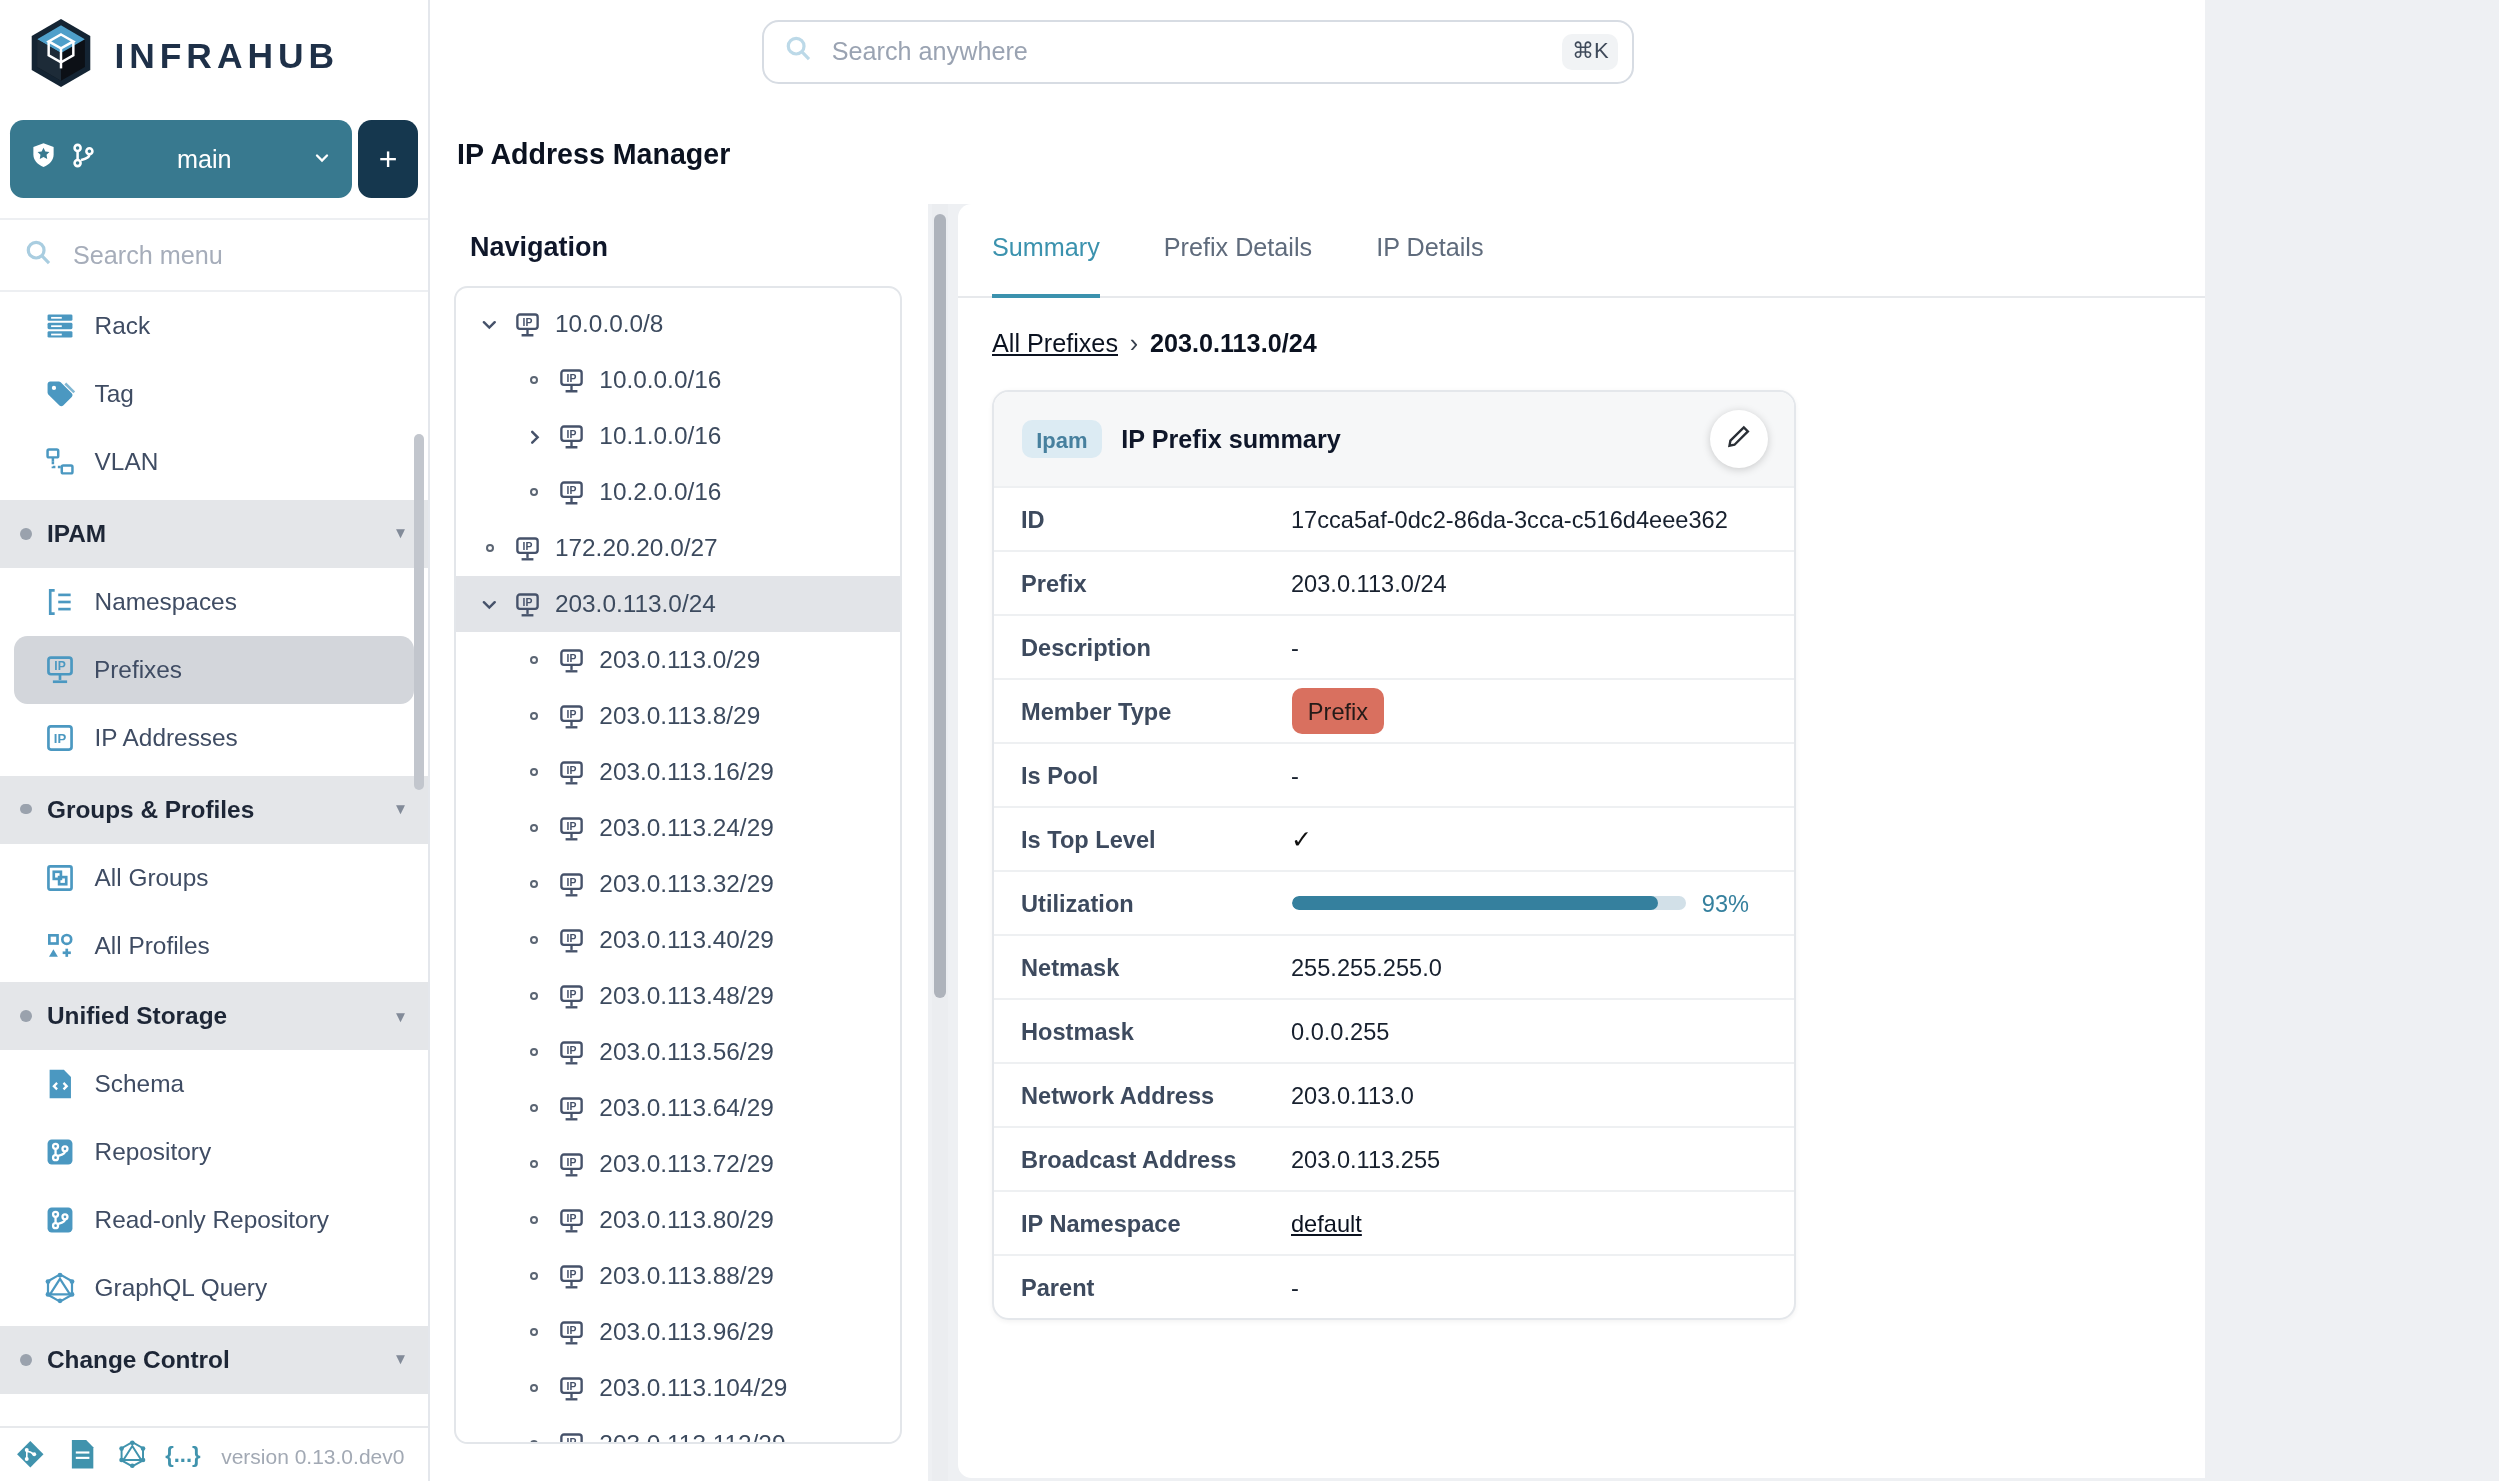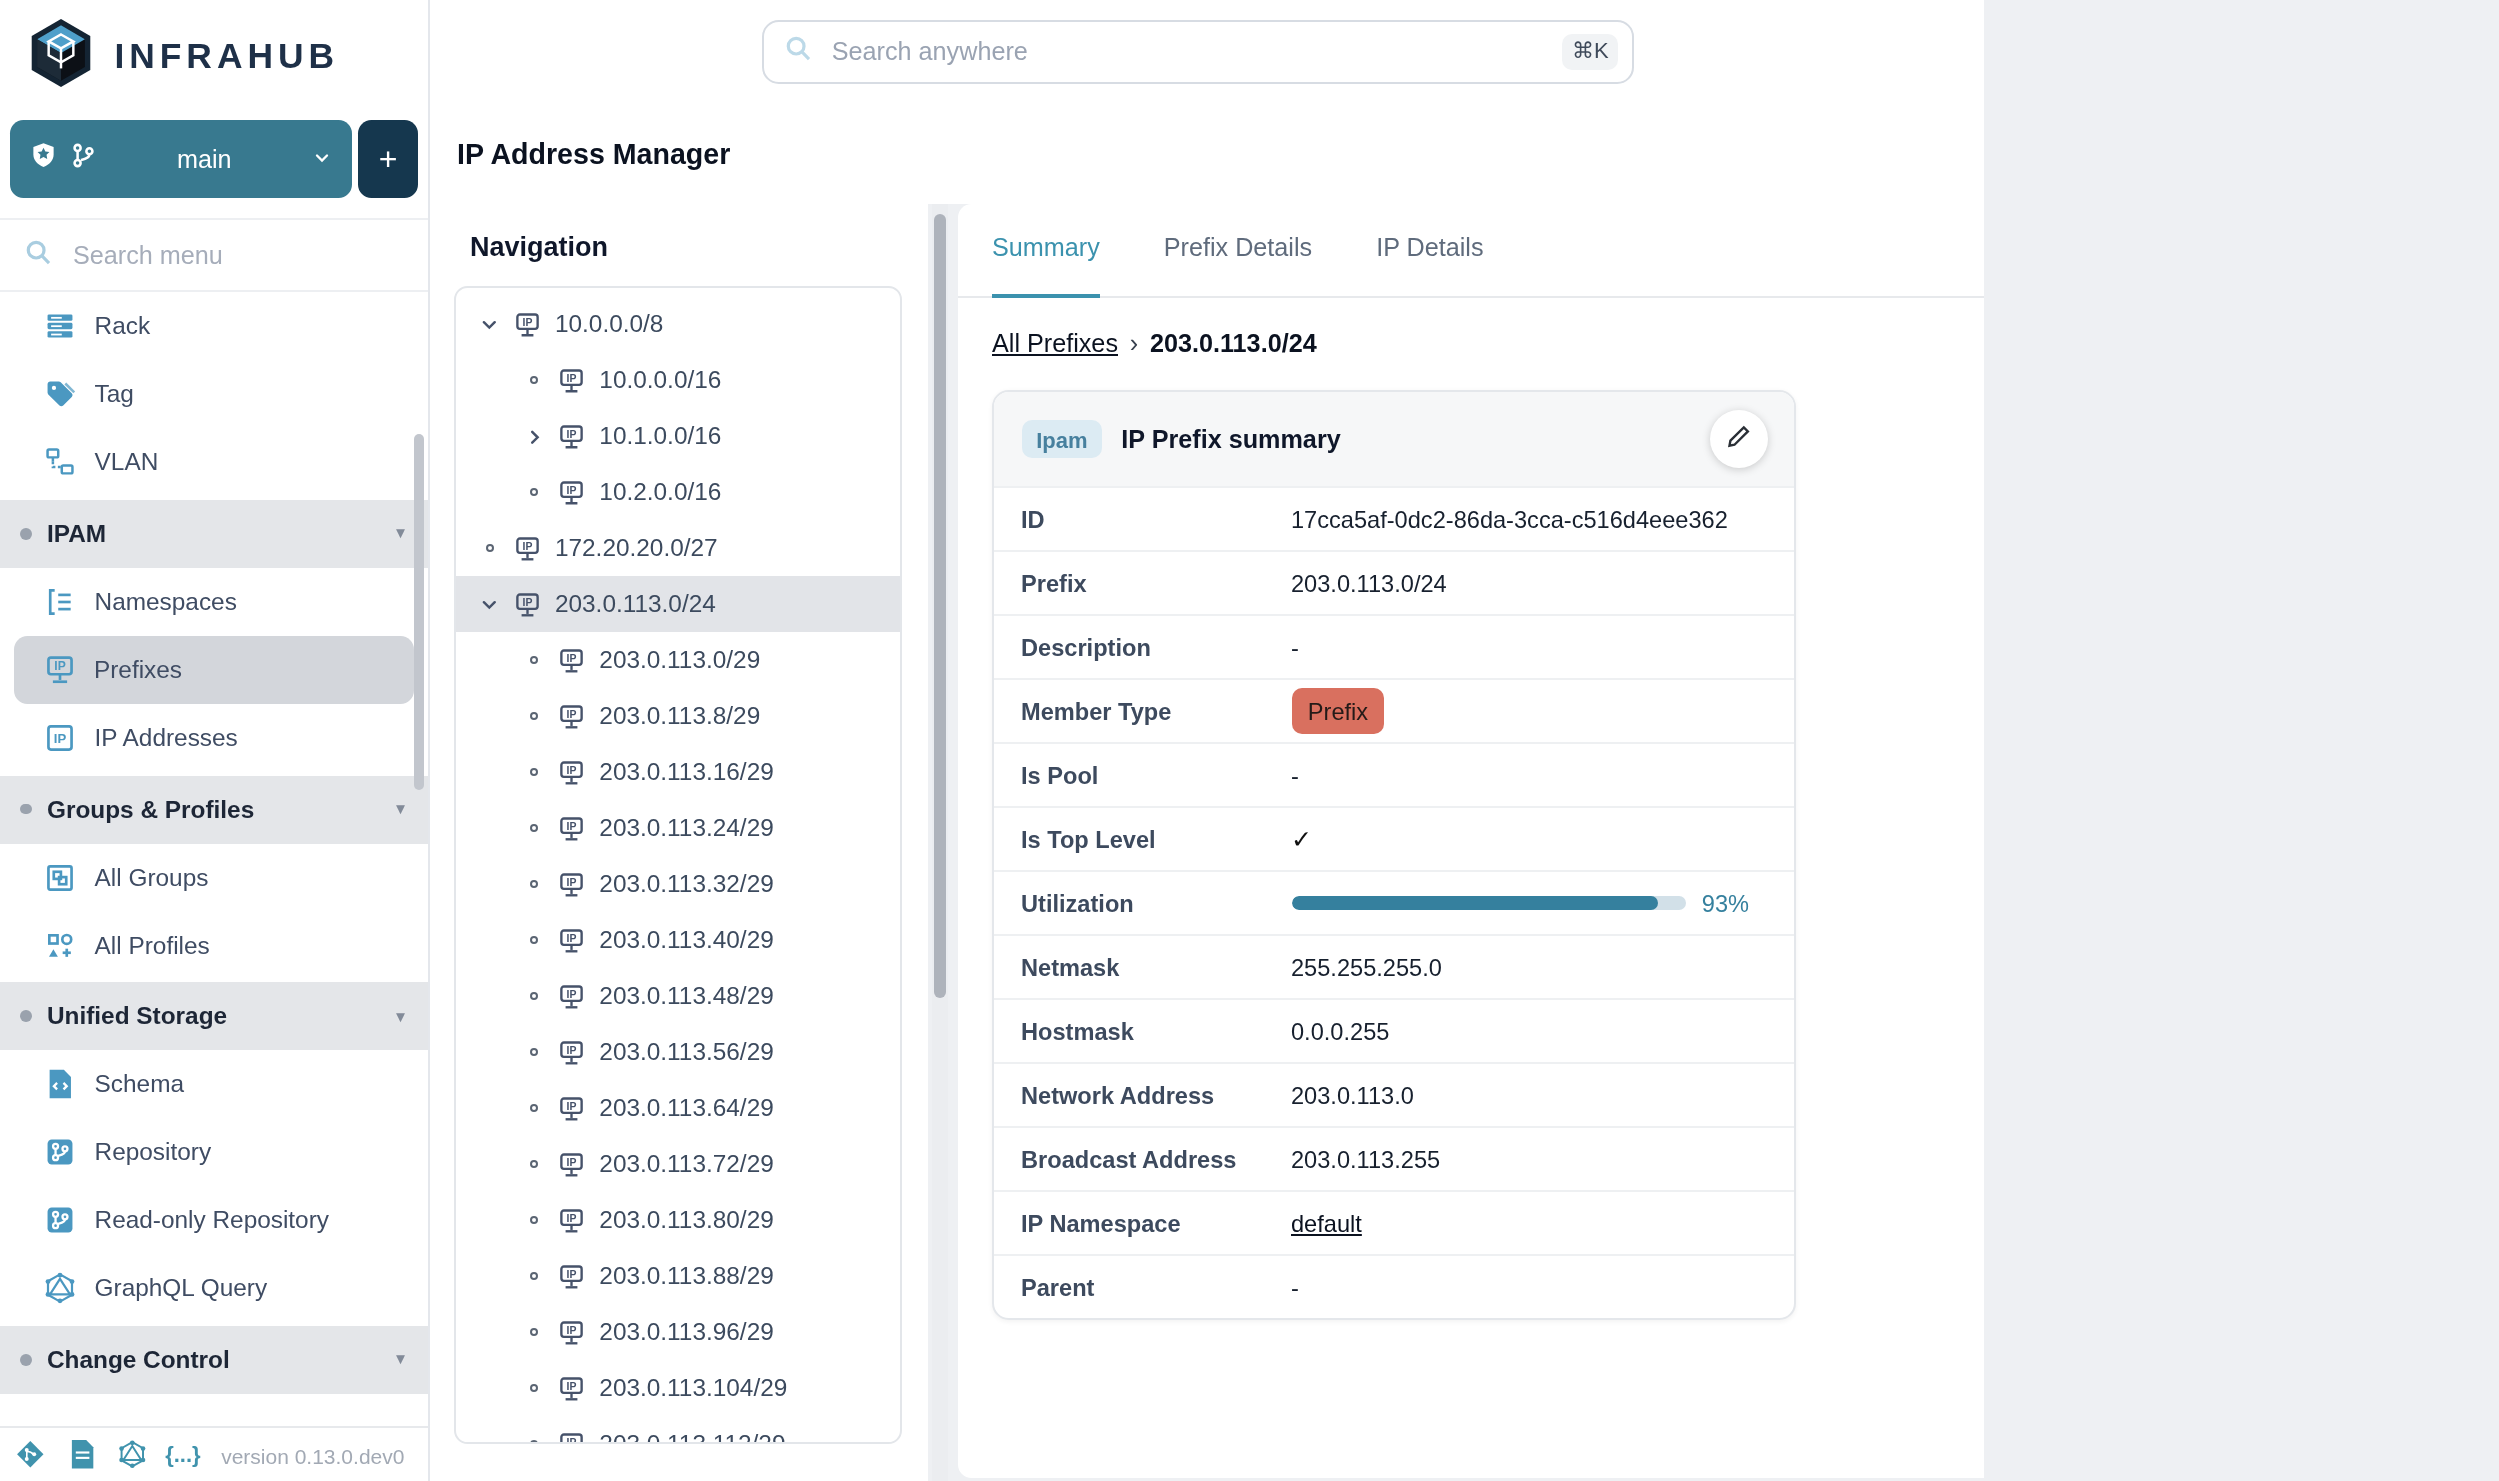--- a/index.html
+++ b/index.html
@@ -1,18 +1,18 @@
 <!DOCTYPE html>
 <html style="font-size:13.5px"><head>
 <meta charset="utf-8">
 <style>
   html,body{margin:0;padding:0;background:#eef0f3;}
   *{box-sizing:border-box;}
   body{font-family:"Liberation Sans",sans-serif;color:#1f2937;}
-  .viewport{width:1984px;height:1482px;overflow:hidden;position:relative;}
+  .viewport{width:2205px;height:1482px;overflow:hidden;position:relative;}
   #scale{width:1250px;height:741px;transform:scale(2);transform-origin:0 0;position:relative;}
   .app{display:flex;width:1250px;height:741px;background:#fff;}
 
   
   .sidebar{width:215px;flex:none;height:100%;border-right:0.8px solid #e4e7ec;display:flex;flex-direction:column;background:#fff;position:relative;}
   .logo-row{display:flex;align-items:center;gap:8.4px;padding:8.4px 10px 5px 11.8px;}
   .logo-text{font-size:17.7px;font-weight:700;letter-spacing:2.5px;color:#1e3048;}
   .branch-row{display:flex;gap:3.4px;padding:6.7px 5px 8.4px 5px;}
   .branch-btn{flex:1;display:flex;align-items:center;gap:6.7px;background:#38798f;border-radius:6.7px;height:39px;padding:0 10px;color:#fff;cursor:pointer;}
   .branch-label{font-size:12.6px;flex:1;text-align:center;}

